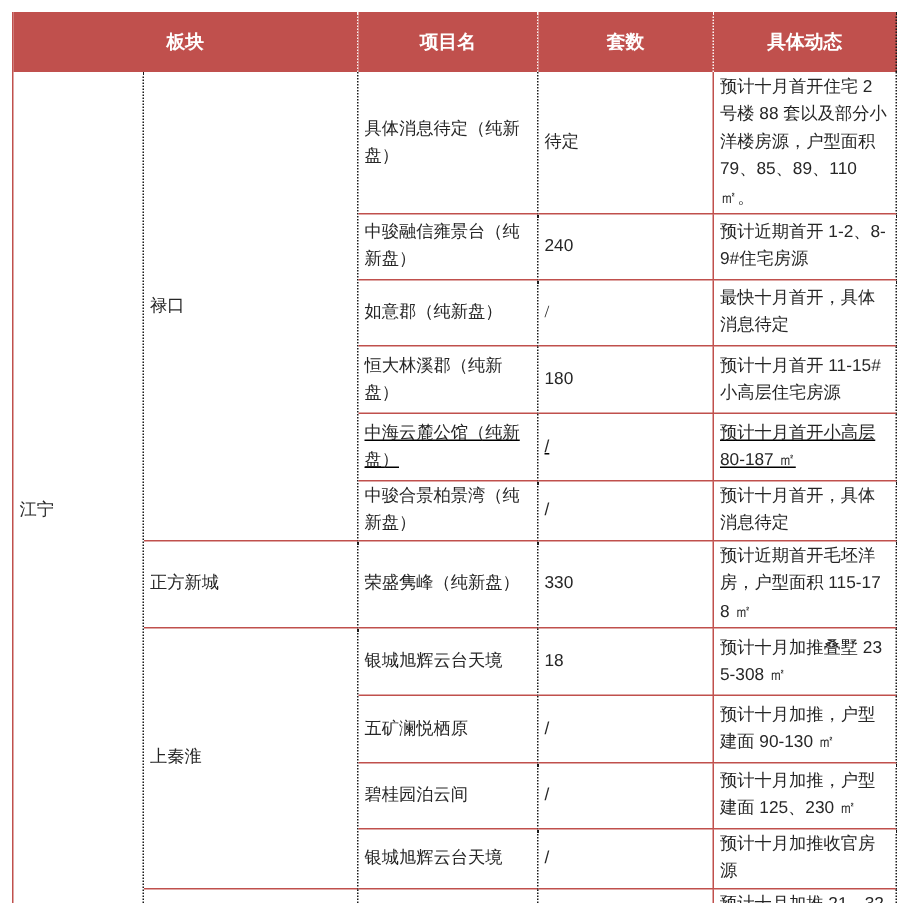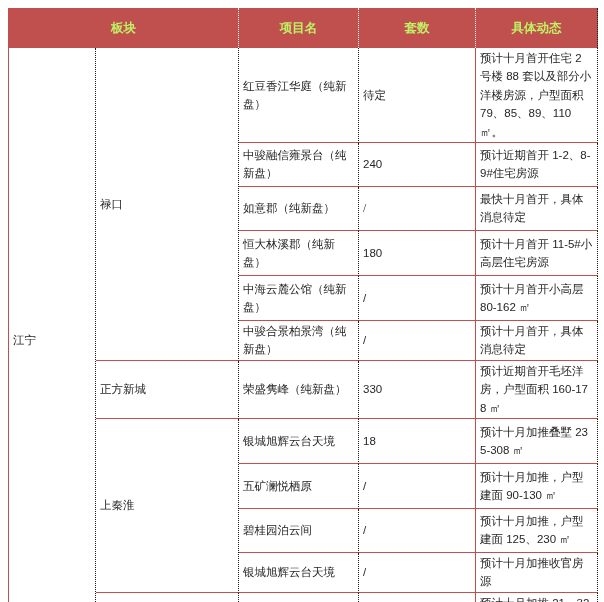--- a/index.html
+++ b/index.html
@@ -6,21 +6,21 @@
     margin:0;padding:0;width:604px;height:602px;background:#ffffff;overflow:hidden;
     font-family:"Liberation Sans","DejaVu Sans",sans-serif;
   }
   .wrap{position:absolute;left:8px;top:8px;}
   table{
     border-collapse:separate;border-spacing:0;table-layout:fixed;width:589px;
     border-left:1px solid var(--red);
   }
   :root{--red:#c0504d;--ink:#262626;--dot:#1a1a1a;}
   th{
-    background:var(--red);color:#bef264;font-size:12.5px;font-weight:bold;
+    background:var(--red);color:#ffffff;font-size:12.5px;font-weight:bold;
     height:40px;text-align:center;vertical-align:middle;padding:0 2px;
     border-right:1px dotted rgba(255,255,255,.95);
   }
   th:last-child{border-right:1px dotted var(--dot);}
   td{
     font-size:11.5px;color:var(--ink);text-align:left;vertical-align:middle;
     padding:1px 4px;line-height:1.6;word-break:break-all;
     border-bottom:1px solid var(--red);
   }
   td.region{border-right:1px dotted var(--dot);border-bottom:1px solid #000;}
@@ -46,54 +46,54 @@
         <th colspan="2">板块</th>
         <th>项目名</th>
         <th>套数</th>
         <th>具体动态</th>
       </tr>
     </thead>
     <tbody>
         <tr style="height: 83px;">
           <td class="region" rowspan="12">江宁</td>
           <td class="group" rowspan="6">禄口</td>
-          <td class="pname">红豆香江华庭（纯新盘）</td>
+          <td class="pname">具体消息待定（纯新盘）</td>
           <td class="units">待定</td>
           <td class="dyn">预计十月首开住宅 2 号楼 88 套以及部分小洋楼房源，户型面积 79、85、89、110 ㎡。</td>
         </tr>
         <tr style="height: 44px;">
           <td class="pname">中骏融信雍景台（纯新盘）</td>
           <td class="units">240</td>
           <td class="dyn">预计近期首开 1-2、8-9#住宅房源</td>
         </tr>
         <tr style="height: 44px; font-family: Liberation Serif, serif;">
           <td class="pname">如意郡（纯新盘）</td>
           <td class="units">/</td>
           <td class="dyn">最快十月首开，具体消息待定</td>
         </tr>
         <tr style="height: 45px;">
           <td class="pname">恒大林溪郡（纯新盘）</td>
           <td class="units">180</td>
-          <td class="dyn">预计十月首开 11-5#小高层住宅房源</td>
+          <td class="dyn">预计十月首开 11-15#小高层住宅房源</td>
         </tr>
-        <tr style="height: 45px;">
+        <tr style="height: 45px; text-decoration: underline;">
           <td class="pname">中海云麓公馆（纯新盘）</td>
           <td class="units">/</td>
-          <td class="dyn">预计十月首开小高层 80-162 ㎡</td>
+          <td class="dyn">预计十月首开小高层 80-187 ㎡</td>
         </tr>
         <tr style="height: 36px;">
           <td class="pname">中骏合景柏景湾（纯新盘）</td>
           <td class="units">/</td>
           <td class="dyn">预计十月首开，具体消息待定</td>
         </tr>
         <tr style="height: 44px;">
           <td class="group" rowspan="1">正方新城</td>
           <td class="pname">荣盛隽峰（纯新盘）</td>
           <td class="units">330</td>
-          <td class="dyn">预计近期首开毛坯洋房，户型面积 160-178 ㎡</td>
+          <td class="dyn">预计近期首开毛坯洋房，户型面积 115-178 ㎡</td>
         </tr>
         <tr style="height: 45px;">
           <td class="group" rowspan="4">上秦淮</td>
           <td class="pname">银城旭辉云台天境</td>
           <td class="units">18</td>
           <td class="dyn">预计十月加推叠墅 235-308 ㎡</td>
         </tr>
         <tr style="height: 45px;">
           <td class="pname">五矿澜悦栖原</td>
           <td class="units">/</td>

